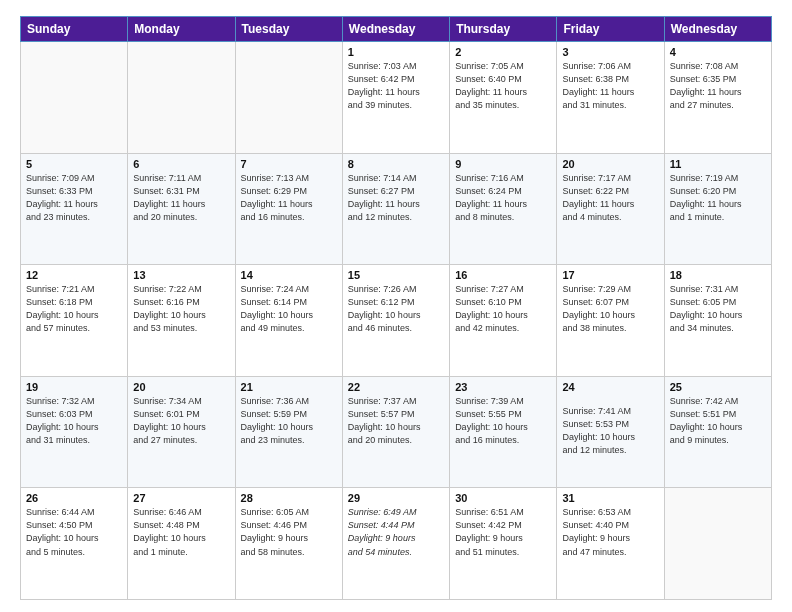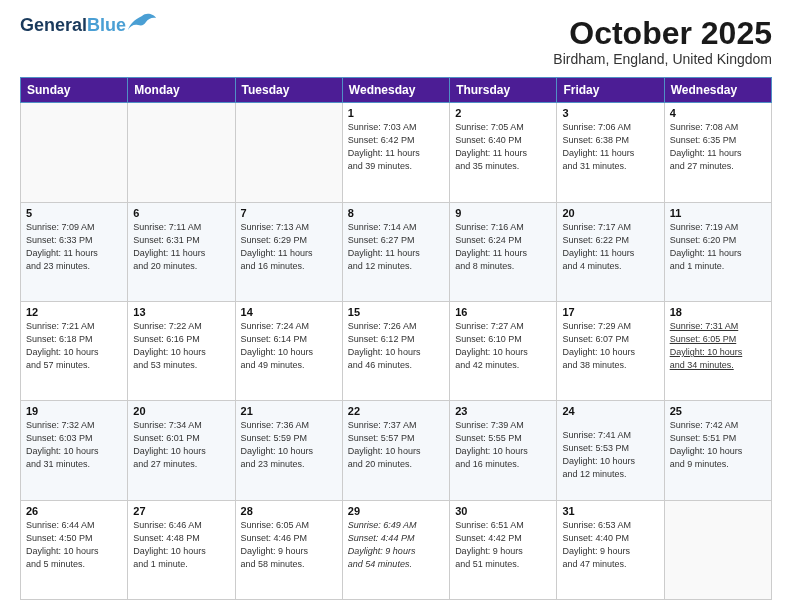--- a/index.html
+++ b/index.html
@@ -81,38 +81,20 @@
       color: #333;
     }
     .empty {
       background: #f9f9f9 !important;
     }
   </style>
 </head>
 <body>
 
 <div class="page">
-  <div class="header">
-    <div class="logo">
-      <div style="display:flex;align-items:center;">
-        <div style="font-size:18px;font-weight:bold;color:#1a3a5c;line-height:1.1;">
-          <span style="color:#1a3a5c;">General</span><span style="color:#4a9fd4;">Blue</span>
-        </div>
-        <div style="margin-left:2px;margin-top:-6px;">
-          <svg width="28" height="18" viewBox="0 0 28 18">
-            <path d="M14 4 C18 0, 26 2, 28 6 C24 5, 20 7, 18 10 C16 13, 14 14, 10 13 C6 12, 2 14, 0 18 C2 12, 6 8, 14 4Z" fill="#4a9fd4"></path>
-          </svg>
-        </div>
-      </div>
-    </div>
-    <div class="title-block">
-      <div class="month-title">October 2025</div>
-      <div class="location">Birdham, England, United Kingdom</div>
-    </div>
-  </div>
 
   <table class="calendar">
     <thead>
       <tr>
         <th>Sunday</th>
         <th>Monday</th>
         <th>Tuesday</th>
         <th>Wednesday</th>
         <th>Thursday</th>
         <th>Friday</th>
@@ -242,21 +224,21 @@
           </td>
           <td>
             <div class="day-num">17</div>
             <div class="day-info" style="white-space: pre-line;">Sunrise: 7:29 AM
 Sunset: 6:07 PM
 Daylight: 10 hours
 and 38 minutes.</div>
           </td>
           <td>
             <div class="day-num">18</div>
-            <div class="day-info" style="white-space: pre-line; text-decoration: underline;">Sunrise: 7:31 AM
+            <div class="day-info" style="white-space: pre-line;">Sunrise: 7:31 AM
 Sunset: 6:05 PM
 Daylight: 10 hours
 and 34 minutes.</div>
           </td>
         </tr>
         <tr>
           <td>
             <div class="day-num">19</div>
             <div class="day-info" style="white-space: pre-line;">Sunrise: 7:32 AM
 Sunset: 6:03 PM

